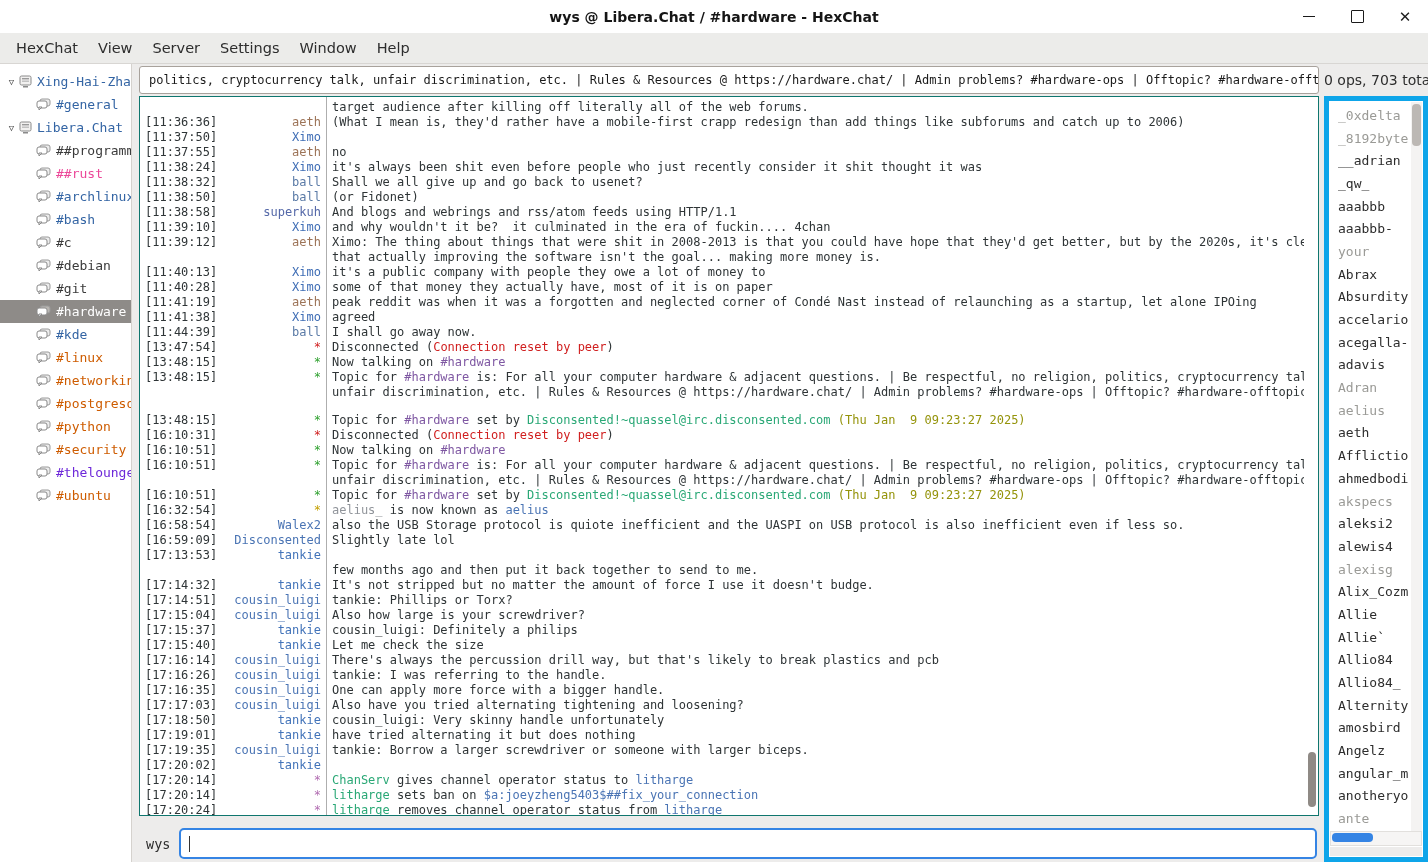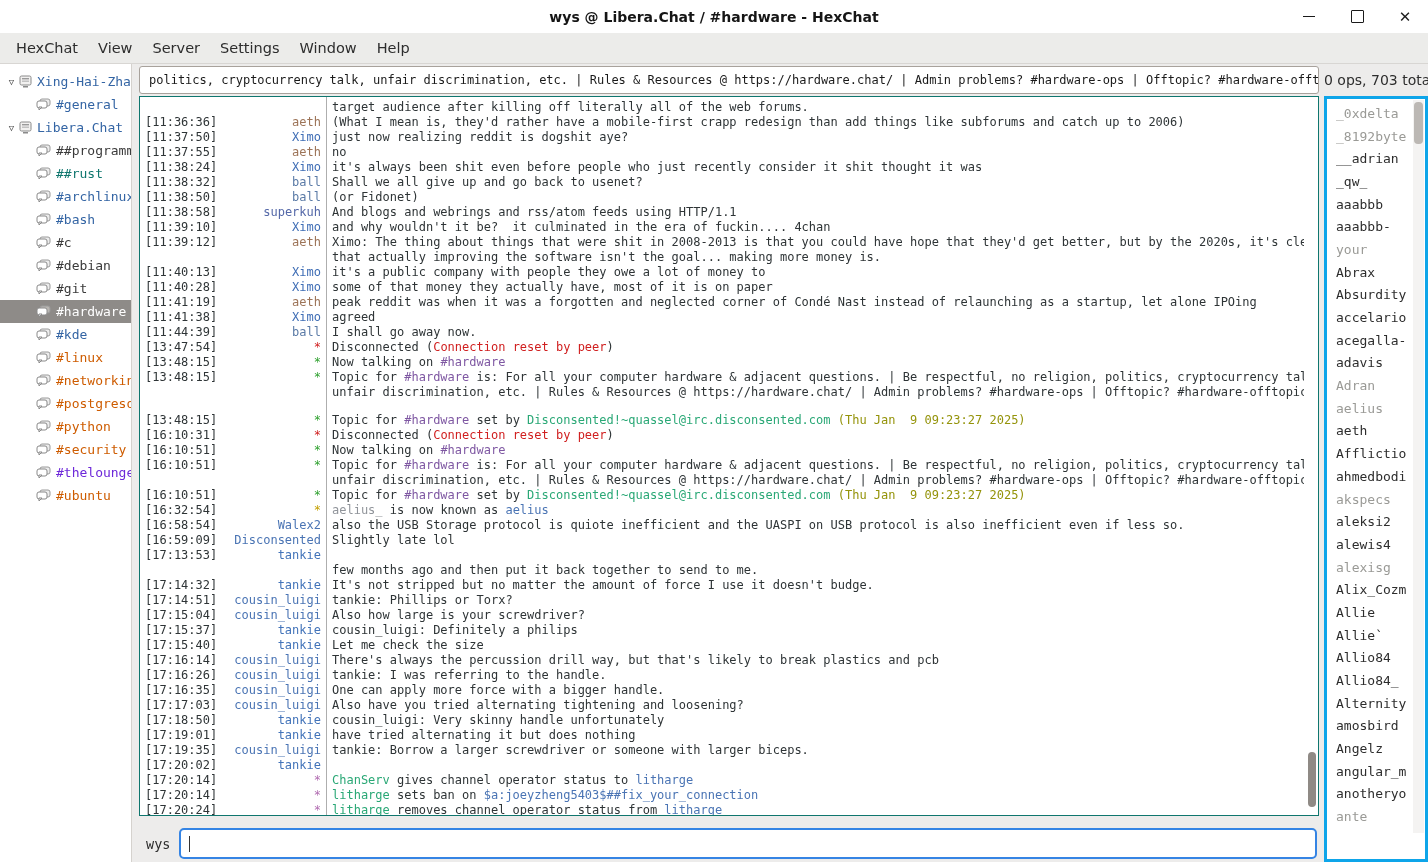--- a/index.html
+++ b/index.html
@@ -49,22 +49,22 @@
            font-family:"DejaVu Sans Mono",monospace;font-size:12px;color:#2e3436;}
   .vline{position:absolute;left:186px;top:0;bottom:0;width:1px;background:#aeaeae;}
   .crow{display:flex;white-space:pre;line-height:15px;}
   .ts{width:76px;flex:none;color:#2e3436;}
   .cnick{width:100px;flex:none;text-align:right;}
   .cmsg{margin-left:11px;flex:1;overflow:hidden;white-space:pre;}
   .chat-vscroll{position:absolute;right:1px;top:2px;bottom:2px;width:10px;}
   .chat-vthumb{position:absolute;left:1px;width:8px;top:91.5%;height:7.6%;background:#8f8a85;border-radius:4px;}
 
   
-  .userpanel{grid-row:2/4;grid-column:2;background:#fff;border:3px solid #0ea5e9;
-             display:flex;flex-direction:row;position:relative;overflow:hidden;}
+  .userpanel{grid-row:2/4;grid-column:2;background:#fff;border:5px solid #0ea5e9;
+             display:flex;flex-direction:column;position:relative;overflow:hidden;}
   .ulist{flex:1;overflow:hidden;padding:3px 12px 0 9px;
          font-family:"DejaVu Sans Mono",monospace;font-size:13px;}
   .urow{height:22.7px;display:flex;align-items:center;white-space:pre;overflow:hidden;color:#2d2d2d;}
   .urow.away{color:#9a9a96;}
   .ul-vscroll{position:absolute;right:1px;top:1px;width:11px;bottom:26px;background:#f4f3f2;}
   .ul-vthumb{position:absolute;left:1px;width:9px;top:2px;height:42px;background:#bcb8b4;border-radius:4px;}
   .hbar1{height:13px;margin:1px 1px 0 1px;background:#f6f5f4;border:1px solid #e2e0dd;position:relative;flex:none;}
   .hthumb{position:absolute;left:1px;top:1px;width:46%;height:9px;background:#3584e4;border-radius:4px;}
   .hbar2{height:9px;margin:1px;background:#edeceb;flex:none;}
 
@@ -123,21 +123,21 @@
           </svg></span><span class="tr-lbl" style="color: rgb(52, 101, 164);">Libera.Chat</span></div>
       <div class="tree-row channel"><span class="tr-icon"><svg width="15" height="13" viewBox="0 0 15 13">
             <rect x="4" y="1" width="10" height="7" rx="2" fill="#ececec" stroke="#9a9a9a"></rect>
             <rect x="1" y="3" width="10" height="7" rx="2" fill="#ffffff" stroke="#8a8a8a"></rect>
             <path d="M3 9 L3 12 L6 9 Z" fill="#ffffff" stroke="#8a8a8a" stroke-linejoin="round"></path>
           </svg></span><span class="tr-lbl" style="color: rgb(58, 58, 58);">##programming</span></div>
       <div class="tree-row channel"><span class="tr-icon"><svg width="15" height="13" viewBox="0 0 15 13">
             <rect x="4" y="1" width="10" height="7" rx="2" fill="#ececec" stroke="#9a9a9a"></rect>
             <rect x="1" y="3" width="10" height="7" rx="2" fill="#ffffff" stroke="#8a8a8a"></rect>
             <path d="M3 9 L3 12 L6 9 Z" fill="#ffffff" stroke="#8a8a8a" stroke-linejoin="round"></path>
-          </svg></span><span class="tr-lbl" style="color: #0f766e; text-align: right;">##rust</span></div>
+          </svg></span><span class="tr-lbl" style="color: #ec4899; text-align: right;">##rust</span></div>
       <div class="tree-row channel"><span class="tr-icon"><svg width="15" height="13" viewBox="0 0 15 13">
             <rect x="4" y="1" width="10" height="7" rx="2" fill="#ececec" stroke="#9a9a9a"></rect>
             <rect x="1" y="3" width="10" height="7" rx="2" fill="#ffffff" stroke="#8a8a8a"></rect>
             <path d="M3 9 L3 12 L6 9 Z" fill="#ffffff" stroke="#8a8a8a" stroke-linejoin="round"></path>
           </svg></span><span class="tr-lbl" style="color: rgb(52, 101, 164);">#archlinux</span></div>
       <div class="tree-row channel"><span class="tr-icon"><svg width="15" height="13" viewBox="0 0 15 13">
             <rect x="4" y="1" width="10" height="7" rx="2" fill="#ececec" stroke="#9a9a9a"></rect>
             <rect x="1" y="3" width="10" height="7" rx="2" fill="#ffffff" stroke="#8a8a8a"></rect>
             <path d="M3 9 L3 12 L6 9 Z" fill="#ffffff" stroke="#8a8a8a" stroke-linejoin="round"></path>
           </svg></span><span class="tr-lbl" style="color: rgb(52, 101, 164);">#bash</span></div>
@@ -203,21 +203,21 @@
           </svg></span><span class="tr-lbl" style="color: rgb(206, 92, 0);">#ubuntu</span></div>
     </div>
   <div class="right">
     <div class="topicbar">politics, cryptocurrency talk, unfair discrimination, etc. | Rules &amp; Resources @ https://hardware.chat/ | Admin problems? #hardware-ops | Offtopic? #hardware-offtopic</div>
     <div class="opslabel">0 ops, 703 total</div>
 
     <div class="chatbox">
       <div id="chatrows">
           <div class="crow"><span class="ts"></span><span class="cnick"></span><span class="cmsg"><span style="color: rgb(46, 52, 54);">target audience after killing off literally all of the web forums.</span></span></div>
           <div class="crow"><span class="ts">[11:36:36]</span><span class="cnick" style="color: rgb(157, 116, 88);">aeth</span><span class="cmsg"><span style="color: rgb(46, 52, 54);">(What I mean is, they'd rather have a mobile-first crapp redesign than add things like subforums and catch up to 2006)</span></span></div>
-          <div class="crow"><span class="ts">[11:37:50]</span><span class="cnick" style="color: rgb(62, 109, 181);">Ximo</span><span class="cmsg"><span style="color: rgb(46, 52, 54);">just now realizing reddit is dogshit aye?</span></span></div>
+          <div class="crow"><span class="ts">[11:37:50]</span><span class="cnick" style="color: rgb(62, 109, 181);">Ximo</span></div>
           <div class="crow"><span class="ts">[11:37:55]</span><span class="cnick" style="color: rgb(157, 116, 88);">aeth</span><span class="cmsg"><span style="color: rgb(46, 52, 54);">no</span></span></div>
           <div class="crow"><span class="ts">[11:38:24]</span><span class="cnick" style="color: rgb(62, 109, 181);">Ximo</span><span class="cmsg"><span style="color: rgb(46, 52, 54);">it's always been shit even before people who just recently consider it shit thought it was</span></span></div>
           <div class="crow"><span class="ts">[11:38:32]</span><span class="cnick" style="color: rgb(90, 122, 166);">ball</span><span class="cmsg"><span style="color: rgb(46, 52, 54);">Shall we all give up and go back to usenet?</span></span></div>
           <div class="crow"><span class="ts">[11:38:50]</span><span class="cnick" style="color: rgb(90, 122, 166);">ball</span><span class="cmsg"><span style="color: rgb(46, 52, 54);">(or Fidonet)</span></span></div>
           <div class="crow"><span class="ts">[11:38:58]</span><span class="cnick" style="color: rgb(84, 104, 168);">superkuh</span><span class="cmsg"><span style="color: rgb(46, 52, 54);">And blogs and webrings and rss/atom feeds using HTTP/1.1</span></span></div>
           <div class="crow"><span class="ts">[11:39:10]</span><span class="cnick" style="color: rgb(62, 109, 181);">Ximo</span><span class="cmsg"><span style="color: rgb(46, 52, 54);">and why wouldn't it be?  it culminated in the era of fuckin.... 4chan</span></span></div>
           <div class="crow"><span class="ts">[11:39:12]</span><span class="cnick" style="color: rgb(157, 116, 88);">aeth</span><span class="cmsg"><span style="color: rgb(46, 52, 54);">Ximo: The thing about things that were shit in 2008-2013 is that you could have hope that they'd get better, but by the 2020s, it's clear</span></span></div>
           <div class="crow"><span class="ts"></span><span class="cnick"></span><span class="cmsg"><span style="color: rgb(46, 52, 54);">that actually improving the software isn't the goal... making more money is.</span></span></div>
           <div class="crow"><span class="ts">[11:40:13]</span><span class="cnick" style="color: rgb(62, 109, 181);">Ximo</span><span class="cmsg"><span style="color: rgb(46, 52, 54);">it's a public company with people they owe a lot of money to</span></span></div>
           <div class="crow"><span class="ts">[11:40:28]</span><span class="cnick" style="color: rgb(62, 109, 181);">Ximo</span><span class="cmsg"><span style="color: rgb(46, 52, 54);">some of that money they actually have, most of it is on paper</span></span></div>

